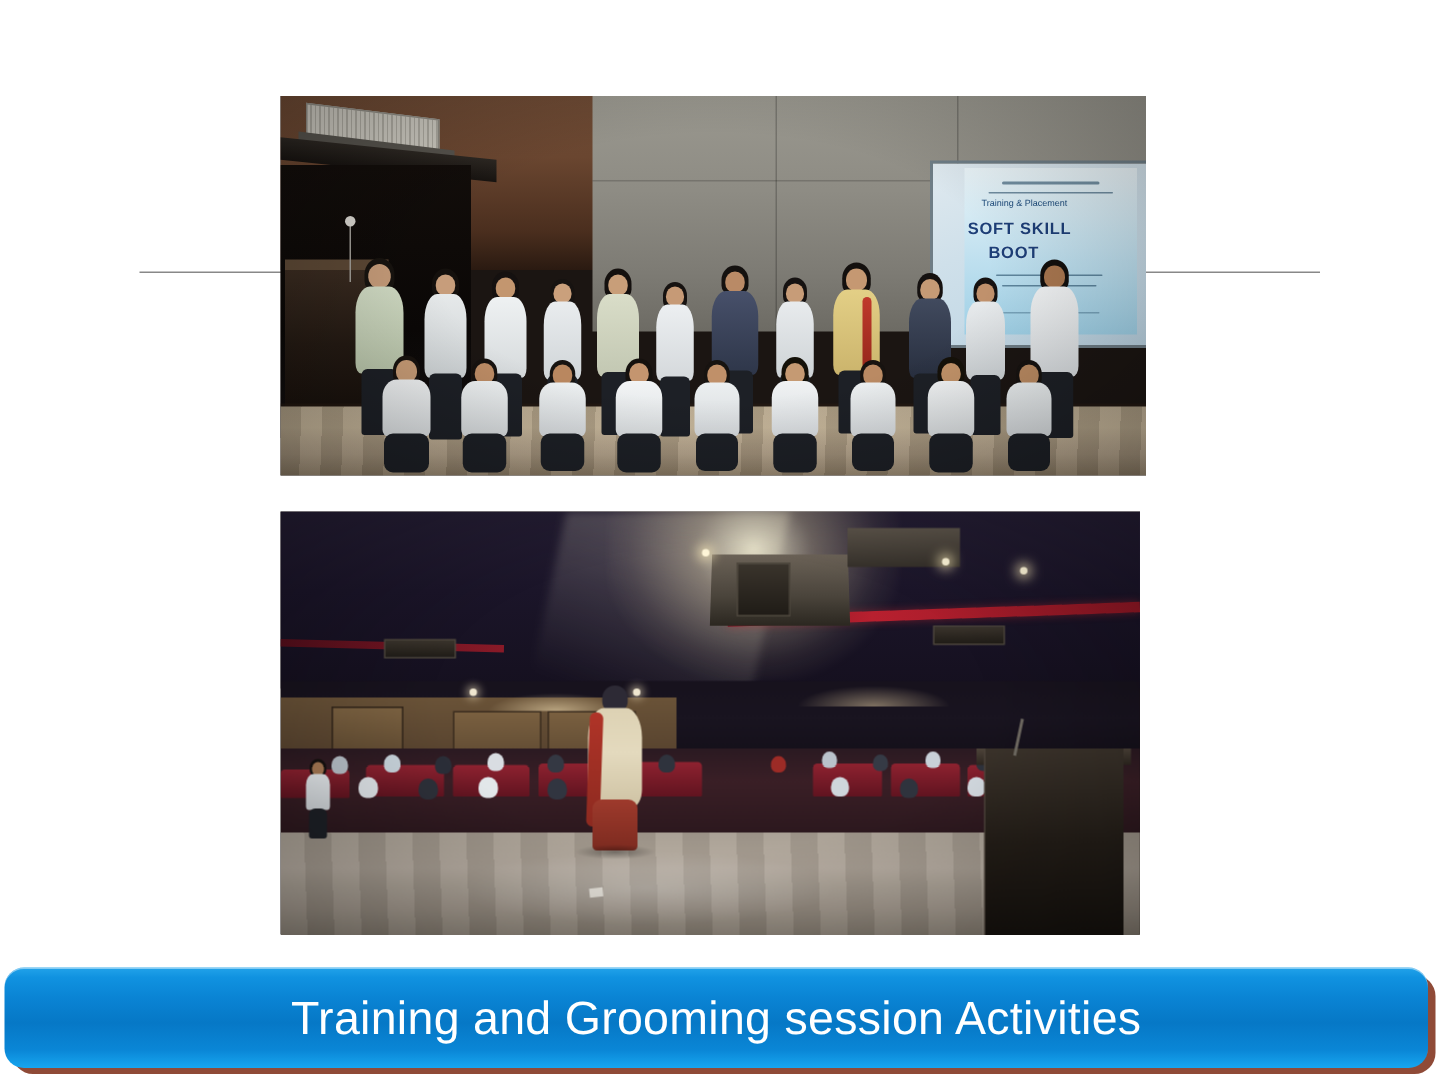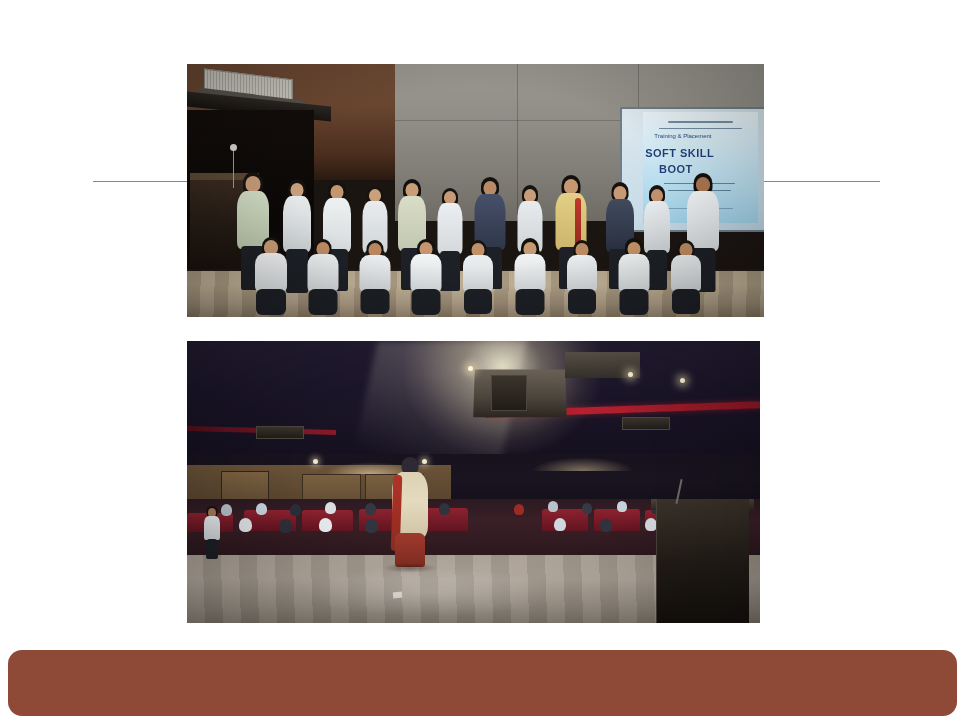--- a/index.html
+++ b/index.html
@@ -619,14 +619,17 @@
 
       <div class="lyr b-podium-top"></div>
       <div class="lyr b-podium"></div>
       <div class="lyr b-mic-arm"></div>
 
       <div class="vignette"></div>
     </div>
   </div>
 
   <div class="caption-shadow"></div>
+  <div class="caption-bar">
+    <span class="caption-text">Training and Grooming session Activities</span>
+  </div>
 
 </div>
 
 </body></html>

